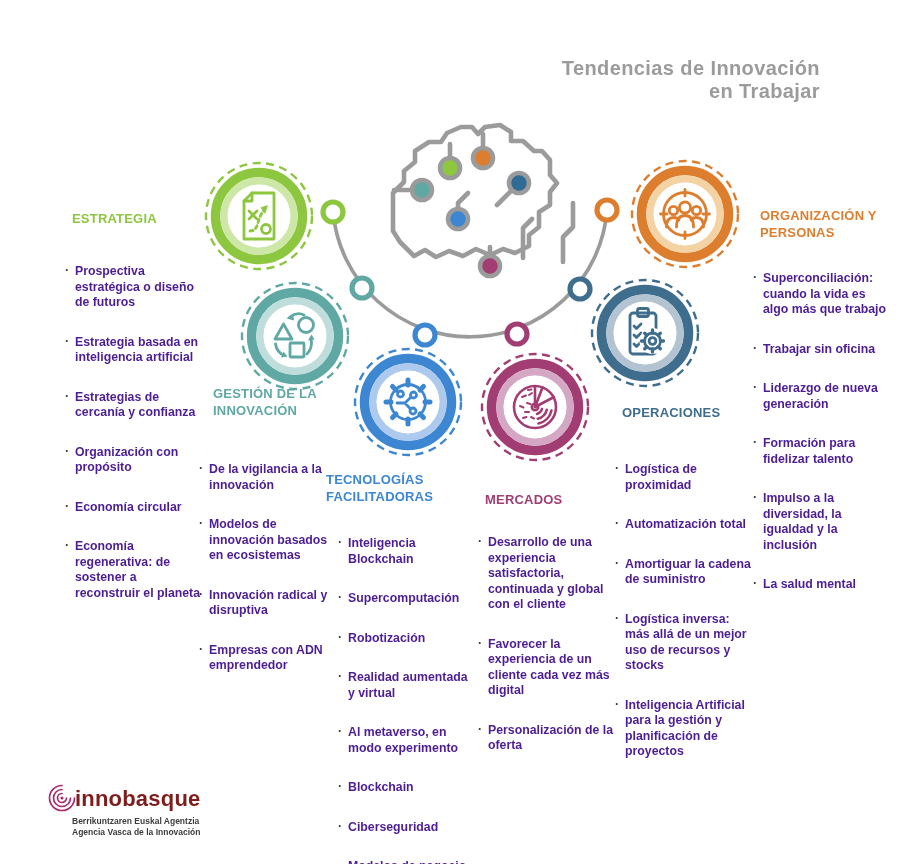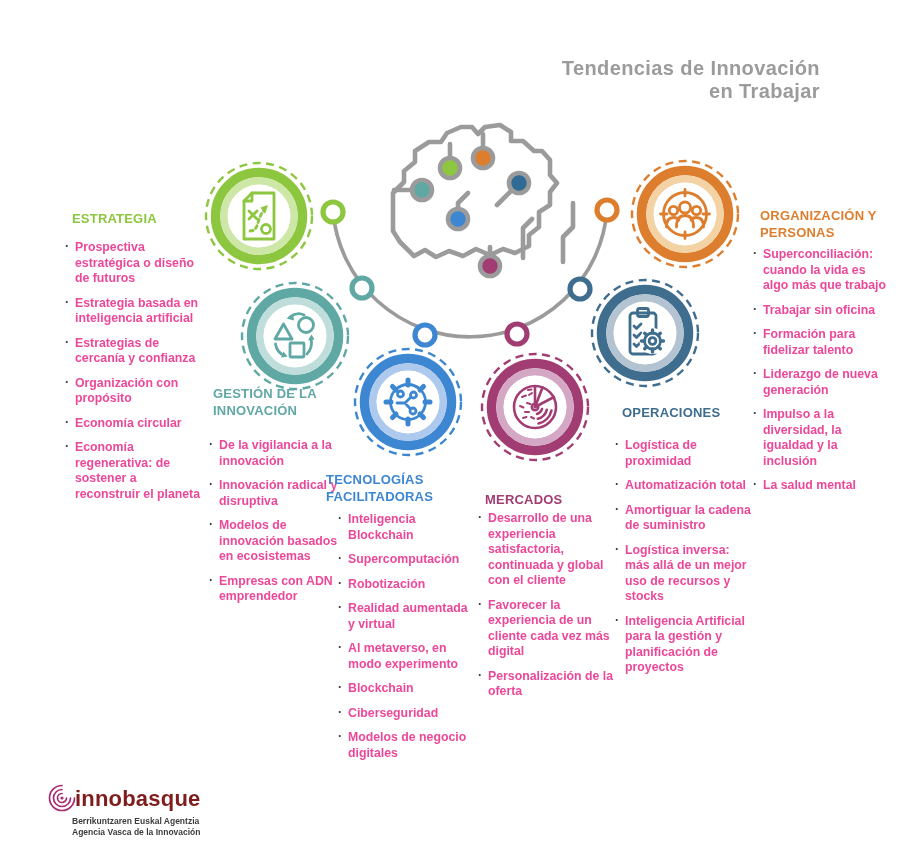--- a/index.html
+++ b/index.html
@@ -5,21 +5,21 @@
   html,body{margin:0;padding:0;background:#ffffff;}
   .canvas{position:relative;width:900px;height:864px;background:#ffffff;overflow:hidden;
           font-family:"Liberation Sans",sans-serif;}
   .title{position:absolute;top:44px;left:120px;width:700px;text-align:right;
          font-size:20px;line-height:23px;font-weight:bold;color:#9b9b9b;letter-spacing:.4px;}
   svg{position:absolute;display:block;}
   .scene{left:0;top:0;}
   .cat-title{position:absolute;margin:8px;font-size:13px;line-height:16.5px;font-weight:bold;letter-spacing:.2px;}
   .cat-list{position:absolute;list-style:none;margin:0;padding:0;}
   .cat-list li{position:relative;padding-left:11px;margin-bottom:9px;
-               font-size:12.3px;line-height:15.5px;color:#ec4899;font-weight:bold;}
+               font-size:12.3px;line-height:15.5px;color:#4c1d95;font-weight:bold;margin-top:24px;}
   .cat-list li::before{content:"\00B7";position:absolute;left:1px;top:-1px;font-weight:bold;color:#3a3a3a;}
   .c-green{color:#8dc63f}.c-teal{color:#5fa8a4}.c-blue{color:#3d87d2}
   .c-magenta{color:#a23d74}.c-navy{color:#3f6d8e}.c-orange{color:#dd7e2e}
   .logo{position:absolute;left:46px;top:782px;}
   .logo-row{display:flex;align-items:center;}
   .logo-row svg{position:static;}
   .logo-text{font-size:22px;font-weight:bold;color:#7f1d1d;letter-spacing:.2px;margin-left:-3px;}
   .logo-tagline{margin-left:26px;font-size:8.5px;line-height:11px;color:#3c3c3c;font-weight:bold;}
 </style>
 </head>
@@ -179,24 +179,24 @@
   <ul class="cat-list" style="left:64px;top:240px;width:140px">
     <li><span>Prospectiva estratégica o diseño de futuros</span></li>
     <li><span>Estrategia basada en inteligencia artificial</span></li>
     <li><span>Estrategias de cercanía y confianza</span></li>
     <li><span>Organización con propósito</span></li>
     <li><span>Economía circular</span></li>
     <li><span>Economía regenerativa: de sostener a reconstruir el planeta</span></li>
   </ul>
 
   <h2 class="cat-title c-teal" style="left:205px;top:378px;width:150px">GESTIÓN DE LA INNOVACIÓN</h2>
-  <ul class="cat-list" style="left:208px;top:438px;width:132px">
+  <ul class="cat-list" style="left:198px;top:438px;width:132px">
     <li><span>De la vigilancia a la innovación</span></li>
+    <li><span>Modelos de innovación basados en ecosistemas</span></li>
     <li><span>Innovación radical y disruptiva</span></li>
-    <li><span>Modelos de innovación basados en ecosistemas</span></li>
     <li><span>Empresas con ADN emprendedor</span></li>
   </ul>
 
   <h2 class="cat-title c-blue" style="left:318px;top:464px;width:160px">TECNOLOGÍAS FACILITADORAS</h2>
   <ul class="cat-list" style="left:337px;top:512px;width:136px">
     <li><span>Inteligencia Blockchain</span></li>
     <li><span>Supercomputación</span></li>
     <li><span>Robotización</span></li>
     <li><span>Realidad aumentada y virtual</span></li>
     <li><span>Al metaverso, en modo experimento</span></li>
@@ -218,22 +218,22 @@
     <li><span>Automatización total</span></li>
     <li><span>Amortiguar la cadena de suministro</span></li>
     <li><span>Logística inversa: más allá de un mejor uso de recursos y stocks</span></li>
     <li><span>Inteligencia Artificial para la gestión y planificación de proyectos</span></li>
   </ul>
 
   <h2 class="cat-title c-orange" style="left:752px;top:200px;width:150px">ORGANIZACIÓN Y PERSONAS</h2>
   <ul class="cat-list" style="left:752px;top:247px;width:142px">
     <li><span>Superconciliación: cuando la vida es algo más que trabajo</span></li>
     <li><span>Trabajar sin oficina</span></li>
+    <li><span>Liderazgo de nueva generación</span></li>
     <li><span>Formación para fidelizar talento</span></li>
-    <li><span>Liderazgo de nueva generación</span></li>
     <li><span>Impulso a la diversidad, la igualdad y la inclusión</span></li>
     <li><span>La salud mental</span></li>
   </ul>
 
   <div class="logo">
     <div class="logo-row">
       <svg width="32" height="34" viewBox="0 0 32 34">
         <g stroke="#a82c72" stroke-width="1.7" fill="none" stroke-linecap="round">
           <path d="M 16 3.5 A 12.5 12.5 0 1 0 28.5 16"></path>
           <path d="M 16 7.5 A 8.5 8.5 0 1 0 24.5 16"></path>

